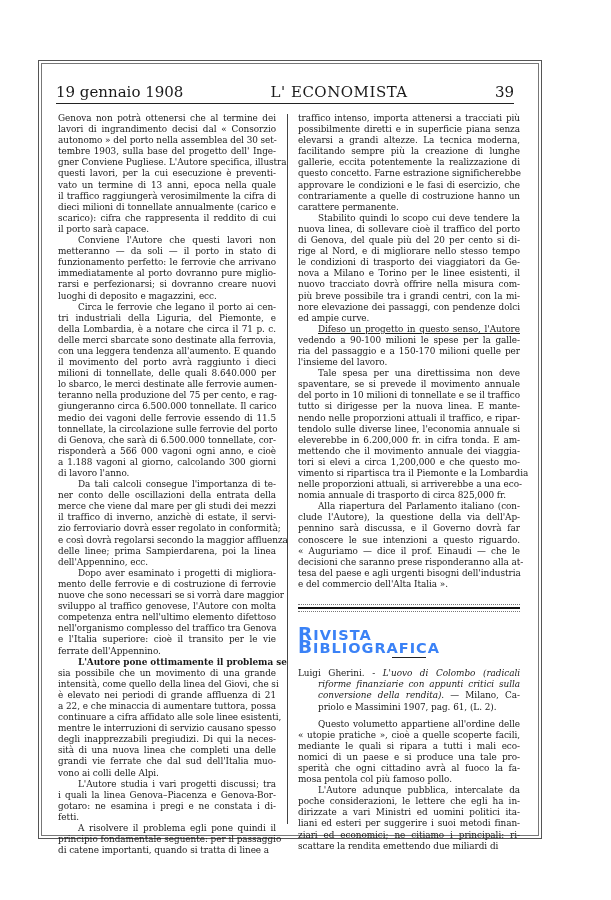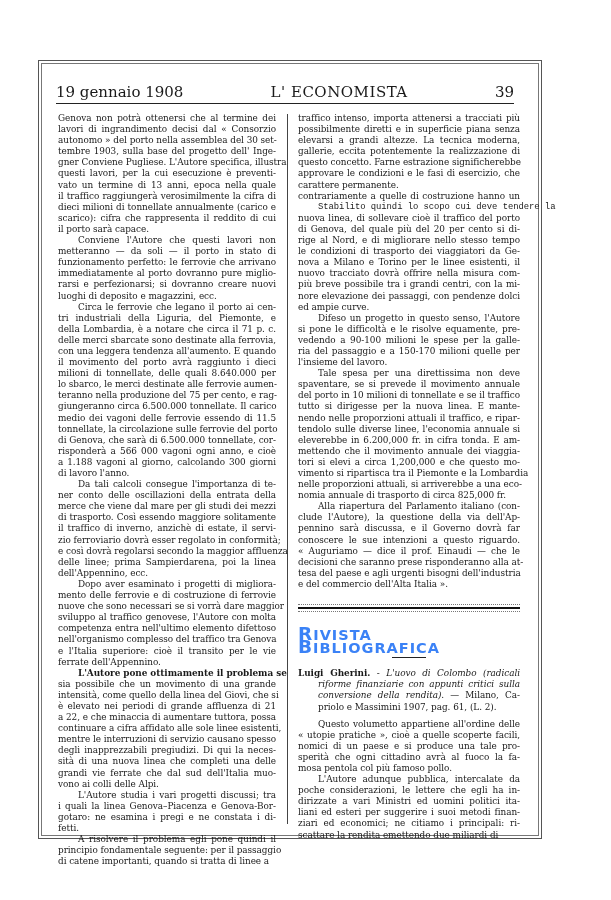--- a/index.html
+++ b/index.html
@@ -23,21 +23,21 @@
   .line.last { text-align-last:left; }
   .section-rules { margin:14px 0 0 0; }
   .section-rules .dot { border-top:1px dotted #777; height:0; margin-bottom:2px; }
   .section-rules .thick { border-top:2px solid #111; height:0; margin-bottom:2px; }
   .section-title { font-family:"DejaVu Sans", sans-serif; font-weight:bold;
                    font-size:18.5px; text-align:left; margin:16px 0 2px 0;
                    letter-spacing:1px; color:#3b82f6; }
   .section-title .small { font-size:14.5px; }
   .section-short-rule { width:34px; margin:3px auto 10px auto; border-top:1px solid #222; }
   .review-head { margin:0 0 6px 0; }
-  .review-head .author { font-weight:bold; }
+  .review-head .author { font-weight:normal; }
   .review-head .indline { padding-left:20px; }
   i { font-style:italic; }
 </style>
 </head>
 <body>
 
 <div class="frame"></div>
 
 <div class="header">
   <span>19 gennaio 1908</span>
@@ -85,21 +85,20 @@
       <span class="line">tonnellate, la circolazione sulle ferrovie del porto</span>
       <span class="line">di Genova, che sarà di 6.500.000 tonnellate, cor-</span>
       <span class="line">risponderà a 566 000 vagoni ogni anno, e cioè</span>
       <span class="line">a 1.188 vagoni al giorno, calcolando 300 giorni</span>
       <span class="line last">di lavoro l'anno.</span>
     </p>
     <p>
       <span class="line" style="padding-left: 20px;">Da tali calcoli consegue l'importanza di te-</span>
       <span class="line">ner conto delle oscillazioni della entrata della</span>
       <span class="line">merce che viene dal mare per gli studi dei mezzi</span>
-      <span class="line">di trasporto. Così essendo maggiore solitamente</span>
       <span class="line">il traffico di inverno, anzichè di estate, il servi-</span>
       <span class="line">zio ferroviario dovrà esser regolato in conformità;</span>
       <span class="line">e così dovrà regolarsi secondo la maggior affluenza</span>
       <span class="line">delle linee; prima Sampierdarena, poi la linea</span>
       <span class="line last">dell'Appennino, ecc.</span>
     </p>
     <p>
       <span class="line" style="padding-left: 20px;">Dopo aver esaminato i progetti di migliora-</span>
       <span class="line">mento delle ferrovie e di costruzione di ferrovie</span>
       <span class="line">nuove che sono necessari se si vorrà dare maggior</span>
@@ -134,41 +133,41 @@
       <span class="line last">di catene importanti, quando si tratta di linee a</span>
     </p>
   </div>
 
 <div class="col right">
   <div id="rightparas">
       <p>
         <span class="line">traffico intenso, importa attenersi a tracciati più</span>
         <span class="line">possibilmente diretti e in superficie piana senza</span>
         <span class="line">elevarsi a grandi altezze. La tecnica moderna,</span>
+        <span class="line">facilitando sempre più la creazione di lunghe</span>
         <span class="line">gallerie, eccita potentemente la realizzazione di</span>
         <span class="line">questo concetto. Farne estrazione significherebbe</span>
         <span class="line">approvare le condizioni e le fasi di esercizio, che</span>
+        <span class="line">contrariamente a quelle di costruzione hanno un</span>
         <span class="line last">carattere permanente.</span>
-        <span class="line">contrariamente a quelle di costruzione hanno un</span>
-      </p>
-      <p>
-        <span class="line" style="padding-left: 20px; font-family: Liberation Mono, monospace;">Stabilito quindi lo scopo cui deve tendere la</span>
+      </p>
+      <p>
+        <span class="line" style="padding-left: 20px;">Stabilito quindi lo scopo cui deve tendere la</span>
         <span class="line">nuova linea, di sollevare cioè il traffico del porto</span>
         <span class="line">di Genova, del quale più del 20 per cento si di-</span>
         <span class="line">rige al Nord, e di migliorare nello stesso tempo</span>
         <span class="line">le condizioni di trasporto dei viaggiatori da Ge-</span>
         <span class="line">nova a Milano e Torino per le linee esistenti, il</span>
         <span class="line">nuovo tracciato dovrà offrire nella misura com-</span>
         <span class="line">più breve possibile tra i grandi centri, con la mi-</span>
         <span class="line">nore elevazione dei passaggi, con pendenze dolci</span>
         <span class="line last">ed ampie curve.</span>
       </p>
       <p>
-        <span class="line" style="padding-left: 20px;">Difeso un progetto in questo senso, l'Autore</span>
-        <span class="line">si pone le difficoltà e le risolve equamente, pre-</span>
+        <span class="line" style="padding-left: 20px; text-decoration: underline;">Difeso un progetto in questo senso, l'Autore</span>
         <span class="line">vedendo a 90-100 milioni le spese per la galle-</span>
         <span class="line">ria del passaggio e a 150-170 milioni quelle per</span>
         <span class="line last">l'insieme del lavoro.</span>
       </p>
       <p>
         <span class="line" style="padding-left: 20px;">Tale spesa per una direttissima non deve</span>
         <span class="line">spaventare, se si prevede il movimento annuale</span>
         <span class="line">del porto in 10 milioni di tonnellate e se il traffico</span>
         <span class="line">tutto si dirigesse per la nuova linea. E mante-</span>
         <span class="line">nendo nelle proporzioni attuali il traffico, e ripar-</span>
@@ -207,20 +206,21 @@
     <span class="line"><span class="author">Luigi Gherini.</span><span> - </span><i>L'uovo di Colombo (radicali</i></span>
     <span class="line indline"><i>riforme finanziarie con appunti critici sulla</i></span>
     <span class="line indline"><i>conversione della rendita).</i><span> — Milano, Ca-</span></span>
     <span class="line last indline">priolo e Massimini 1907, pag. 61, (L. 2).</span>
   </div>
 
   <div id="reviewparas">
       <p>
         <span class="line" style="padding-left: 20px;">Questo volumetto appartiene all'ordine delle</span>
         <span class="line">« utopie pratiche », cioè a quelle scoperte facili,</span>
+        <span class="line">mediante le quali si ripara a tutti i mali eco-</span>
         <span class="line">nomici di un paese e si produce una tale pro-</span>
         <span class="line">sperità che ogni cittadino avrà al fuoco la fa-</span>
         <span class="line last">mosa pentola col più famoso pollo.</span>
       </p>
       <p>
         <span class="line" style="padding-left: 20px;">L'Autore adunque pubblica, intercalate da</span>
         <span class="line">poche considerazioni, le lettere che egli ha in-</span>
         <span class="line">dirizzate a vari Ministri ed uomini politici ita-</span>
         <span class="line">liani ed esteri per suggerire i suoi metodi finan-</span>
         <span class="line">ziari ed economici; ne citiamo i principali: ri-</span>

